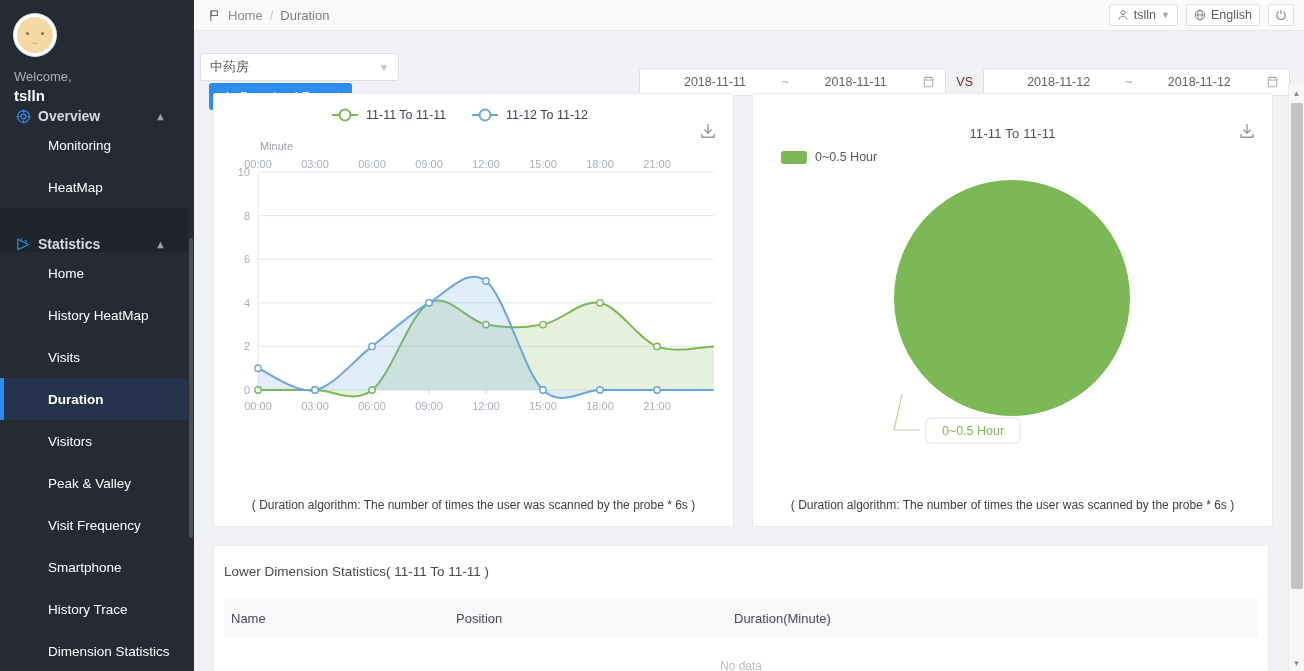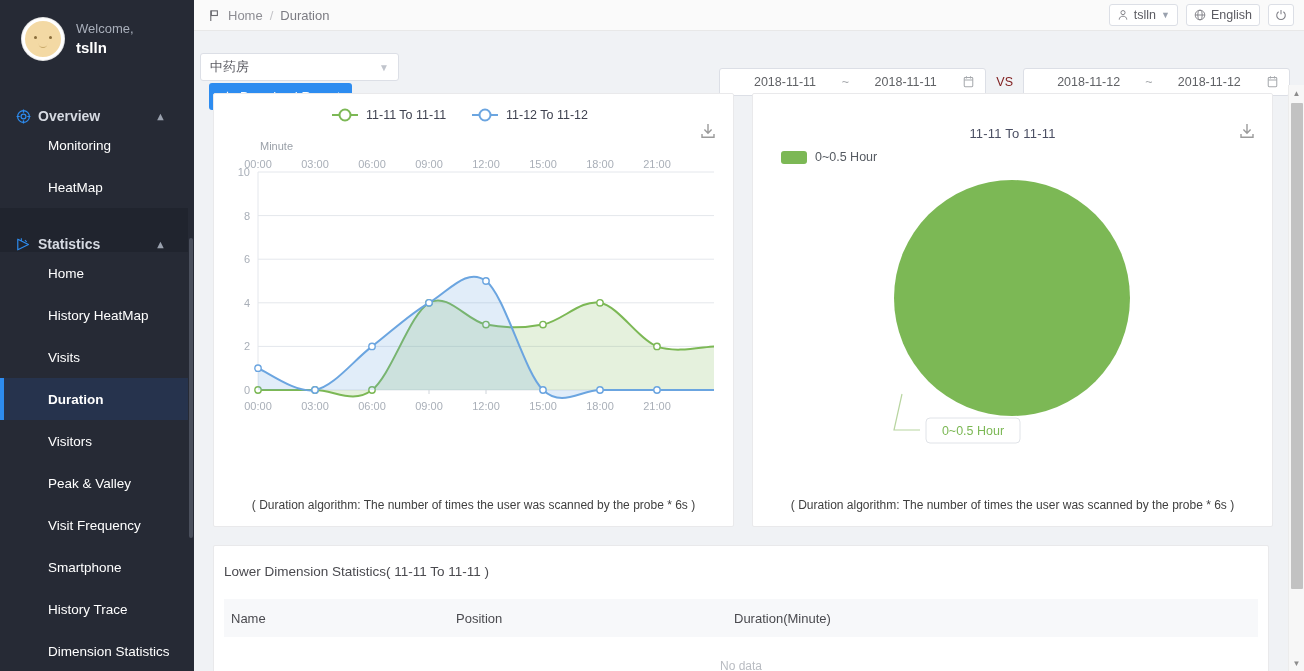--- a/index.html
+++ b/index.html
@@ -22,22 +22,22 @@
   .sb-scroll { position: absolute; inset: 0; right: 6px; }
   .sb-track {
     position: absolute; top: 0; right: 0; width: 6px; height: 671px;
     background: #262a35;
   }
   .sb-thumb {
     position: absolute; right: 1px; top: 238px; width: 4px; height: 300px;
     background: #4a4f5c; border-radius: 2px;
   }
   .user-block {
-    display: flex; align-items: center; gap: 12px;
-    padding: 14px 0 16px 22px; height: 80px;
+    display: flex; gap: 12px;
+    padding: 14px 0 16px 14px; height: 80px; flex-direction: column;
   }
   .avatar {
     width: 42px; height: 42px; border-radius: 50%;
     background: #f3d9a4; border: 3px solid #fff;
     position: relative; flex: 0 0 42px;
     box-shadow: 0 0 0 1px #e5e5e5;
   }
   .avatar:before, .avatar:after {
     content: ""; position: absolute; top: 15px;
     width: 3px; height: 3px; border-radius: 50%; background: #8a6d3b;
@@ -114,21 +114,21 @@
     height: 27px; background: #2d8cf0; color: #fff;
     border-radius: 3px; display: inline-flex; align-items: center; gap: 6px;
     padding: 0 12px; font-size: 13px; cursor: pointer; border: none;
     font-family: "Liberation Sans", sans-serif;
   }
   .daterow {
     position: absolute; right: 14px; top: 37px;
     display: flex; align-items: center; gap: 10px;
   }
   .daterange {
-    height: 28px; width: 267px; background: #fff;
+    height: 28px; width: 307px; background: #fff;
     border: 1px solid #dcdfe6; border-radius: 3px;
     display: flex; align-items: center; padding: 2px 10px;
     font-size: 12.5px; color: #606266;
   }
   .daterange .d { flex: 1; text-align: center; }
   .daterange .tilde { color: #a6a9ad; padding: 0 2px; }
   .daterange .cal { color: #a6a9ad; margin-left: 2px; display: inline-flex; }
   .vs { font-size: 12.5px; color: #7f1d1d; }
 
   .content { position: absolute; left: 0; right: 16px; top: 93px; bottom: 0; overflow: hidden; }

